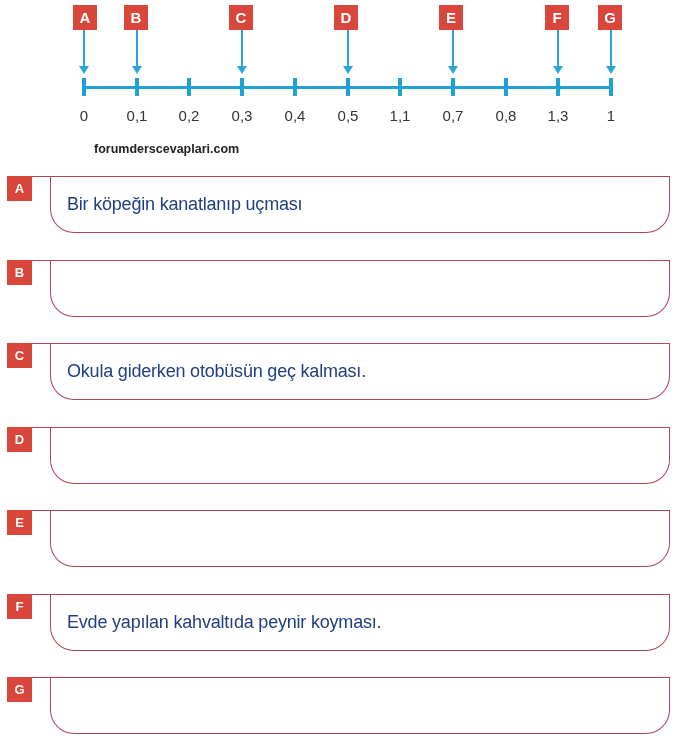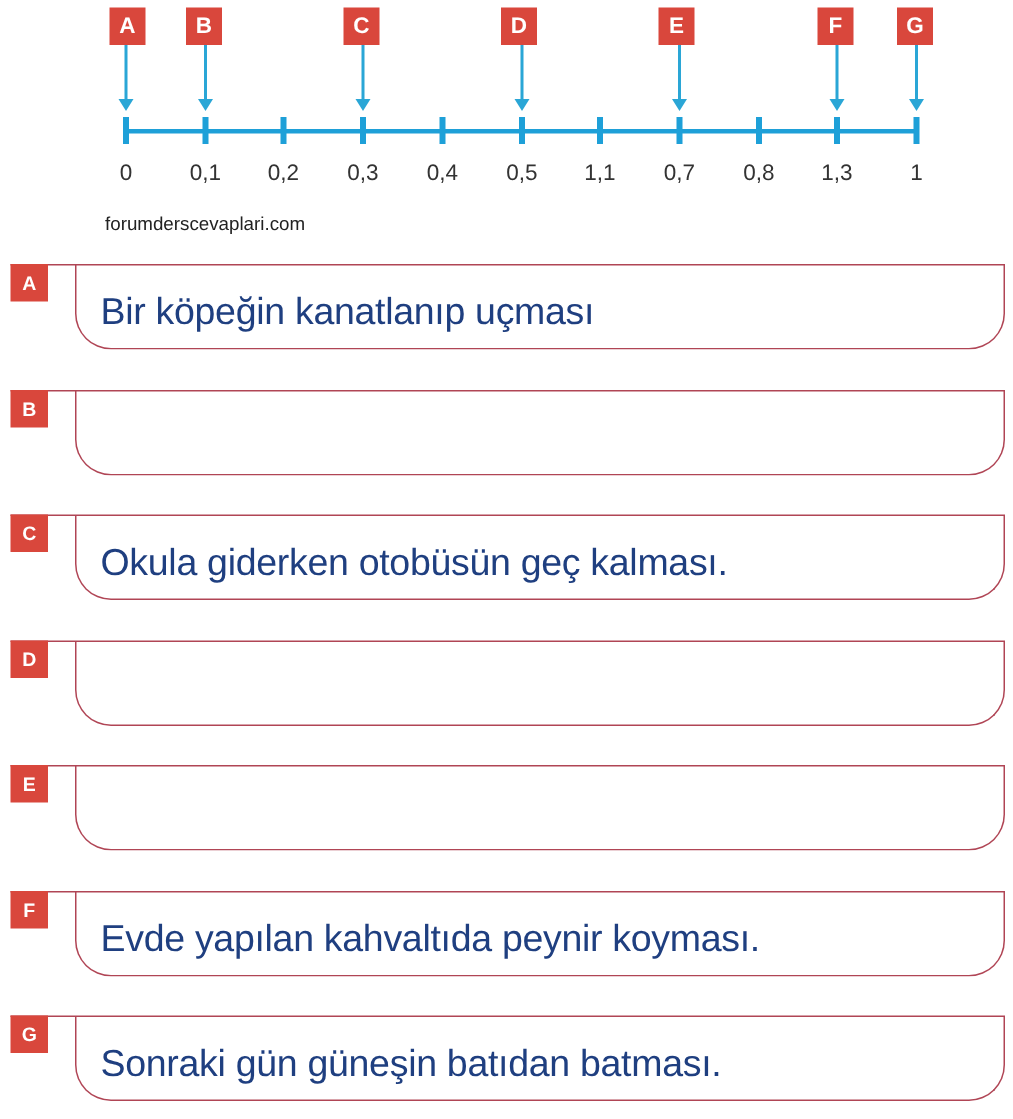--- a/index.html
+++ b/index.html
@@ -4,26 +4,26 @@
 <style>
   html,body{margin:0;padding:0;background:#ffffff;}
   body{width:675px;height:746px;position:relative;overflow:hidden;font-family:"Liberation Sans",sans-serif;}
   .nl{position:absolute;left:0;top:0;width:675px;height:160px;}
   .marker{position:absolute;width:24px;height:25px;background:#d9473c;color:#fff;font-weight:bold;font-size:15px;line-height:25px;text-align:center;font-family:"Liberation Sans",sans-serif;}
   .arrow{position:absolute;width:2px;background:#2aa6d6;}
   .arrowhead{position:absolute;width:0;height:0;border-left:5px solid transparent;border-right:5px solid transparent;border-top:8px solid #2aa6d6;}
   .axis{position:absolute;left:84px;top:86px;width:527px;height:3px;background:#1ea0d8;}
   .tick{position:absolute;top:78px;width:4px;height:18px;background:#1ea0d8;}
   .tlabel{position:absolute;top:107px;width:40px;text-align:center;font-size:15px;color:#333;}
-  .watermark{position:absolute;left:70px;top:142px;font-size:12.5px;font-weight:normal;color:#222;}
+  .watermark{position:absolute;left:94px;top:142px;font-size:12.5px;font-weight:bold;color:#222;}
   .row{position:absolute;left:0;width:675px;height:58px;}
   .badge{position:absolute;left:7px;top:0;width:25px;height:25px;background:#d9473c;color:#fff;font-weight:bold;font-size:13px;line-height:25px;text-align:center;}
   .topline{position:absolute;left:7px;top:0;width:663px;height:0;border-top:1.5px solid #b04555;}
   .box{position:absolute;left:50px;top:0;width:618px;height:56px;border:1.5px solid #b04555;border-top:none;border-radius:0 0 24px 24px;border-top-right-radius:0;}
-  .boxtext{position:absolute;left:67px;top:18px;font-size:25px;color:#1f3f80;white-space:nowrap;letter-spacing:-0.2px;}
+  .boxtext{position:absolute;left:67px;top:18px;font-size:18px;color:#1f3f80;white-space:nowrap;letter-spacing:-0.2px;}
 </style>
 </head>
 <body>
 
 <div class="nl">
   <div class="axis"></div>
 
   <div class="tick" style="left:82px"></div>
   <div class="tick" style="left:135px"></div>
   <div class="tick" style="left:187px"></div>
@@ -115,14 +115,13 @@
   <div class="topline"></div>
   <div class="box"></div>
   <div class="badge">F</div>
   <div class="boxtext">Evde yapılan kahvaltıda peynir koyması.</div>
 </div>
 
 <div class="row" style="top:677px">
   <div class="topline"></div>
   <div class="box"></div>
   <div class="badge">G</div>
-  <div class="boxtext">Sonraki gün güneşin batıdan batması.</div>
 </div>
 
 </body></html>

